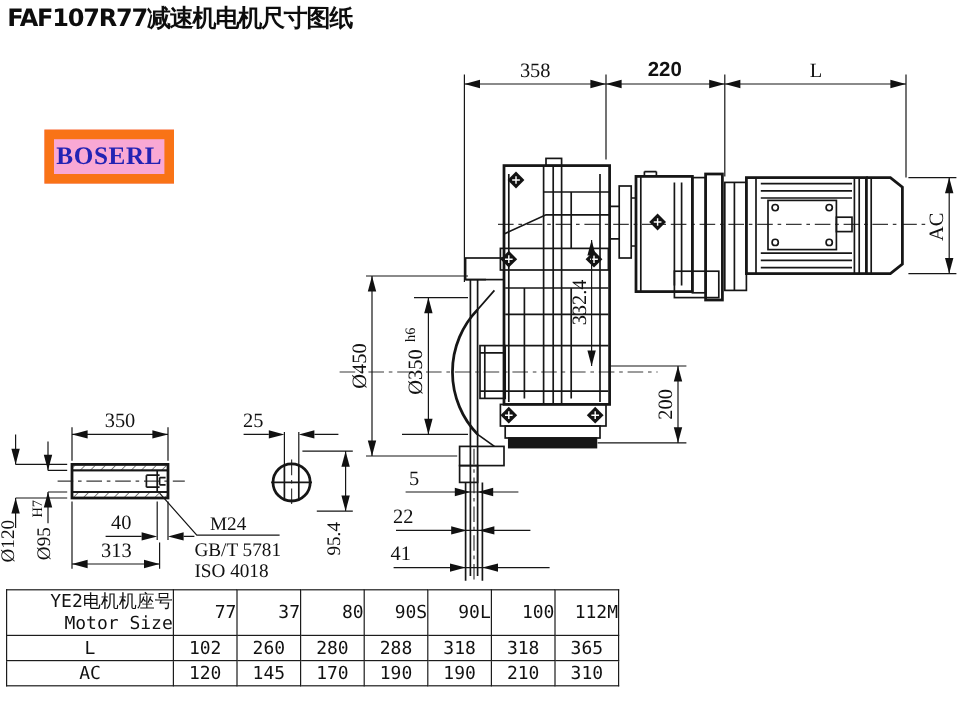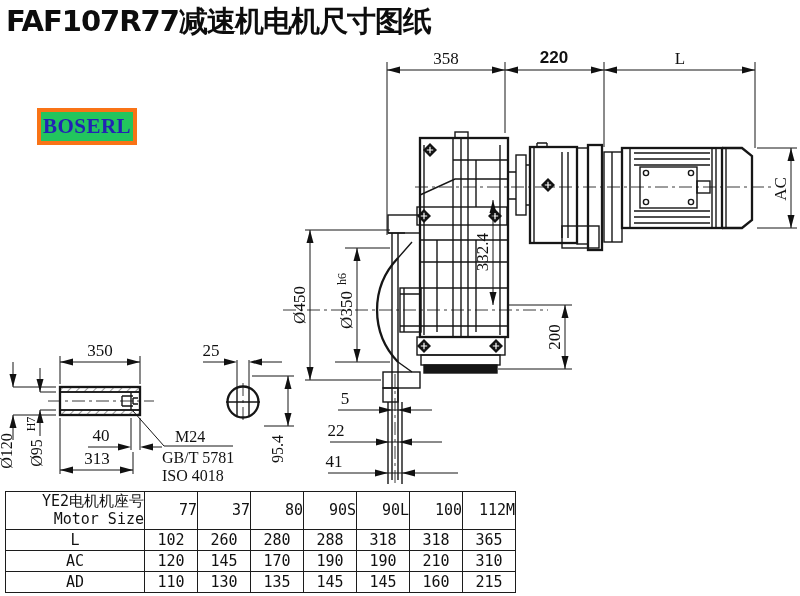--- a/index.html
+++ b/index.html
@@ -1,21 +1,21 @@
 <!DOCTYPE html>
 <html><head>
 <meta charset="utf-8">
 <style>
   html,body{margin:0;padding:0;background:#fff;}
   .page{position:relative;width:800px;height:596px;background:#fff;overflow:hidden;
         font-family:"Liberation Sans",sans-serif;color:#111;}
-  .title{position:absolute;left:6px;top:2px;font-size:29px;font-weight:800;
+  .title{position:absolute;left:6px;top:2px;font-size:20px;font-weight:800;
          letter-spacing:-1px;color:#0d0d0d;font-family:"DejaVu Sans",sans-serif;}
   .logo{position:absolute;left:37px;top:108px;width:92px;height:29px;
-        border:4px solid #f97316;background:#22c55e;display:flex;align-items:center;justify-content:center;}
+        border:8px solid #f97316;background:#f9a8d4;display:flex;align-items:center;justify-content:center;}
   .logo span{font-family:"Liberation Serif",serif;font-weight:700;font-size:21px;color:#2323b4;letter-spacing:.5px;}
   svg{position:absolute;left:0;top:0;}
   svg .draw{stroke:#161616;stroke-width:1.4;fill:none;}
   svg .sw2{stroke-width:2.3;}
   svg .dim{stroke:#161616;stroke-width:1;fill:none;}
   svg .cl{stroke:#3a3a3a;stroke-width:1;fill:none;stroke-dasharray:13 4 3 4;}
   svg .ar{fill:#111;stroke:none;}
   svg text{fill:#111;font-family:"Liberation Serif",serif;font-size:17px;}
   svg text.b{font-family:"Liberation Sans",sans-serif;font-weight:700;font-size:17px;}
   svg text.sm{font-size:12px;}
@@ -254,26 +254,16 @@
         <tr>
           <td class="c0">AC</td>
           <td>120</td>
           <td>145</td>
           <td>170</td>
           <td>190</td>
           <td>190</td>
           <td>210</td>
           <td>310</td>
         </tr>
-        <tr>
-          <td class="c0">AD</td>
-          <td>110</td>
-          <td>130</td>
-          <td>135</td>
-          <td>145</td>
-          <td>145</td>
-          <td>160</td>
-          <td>215</td>
-        </tr>
       </tbody>
     </table>
 
 </div>
 
 </body></html>

